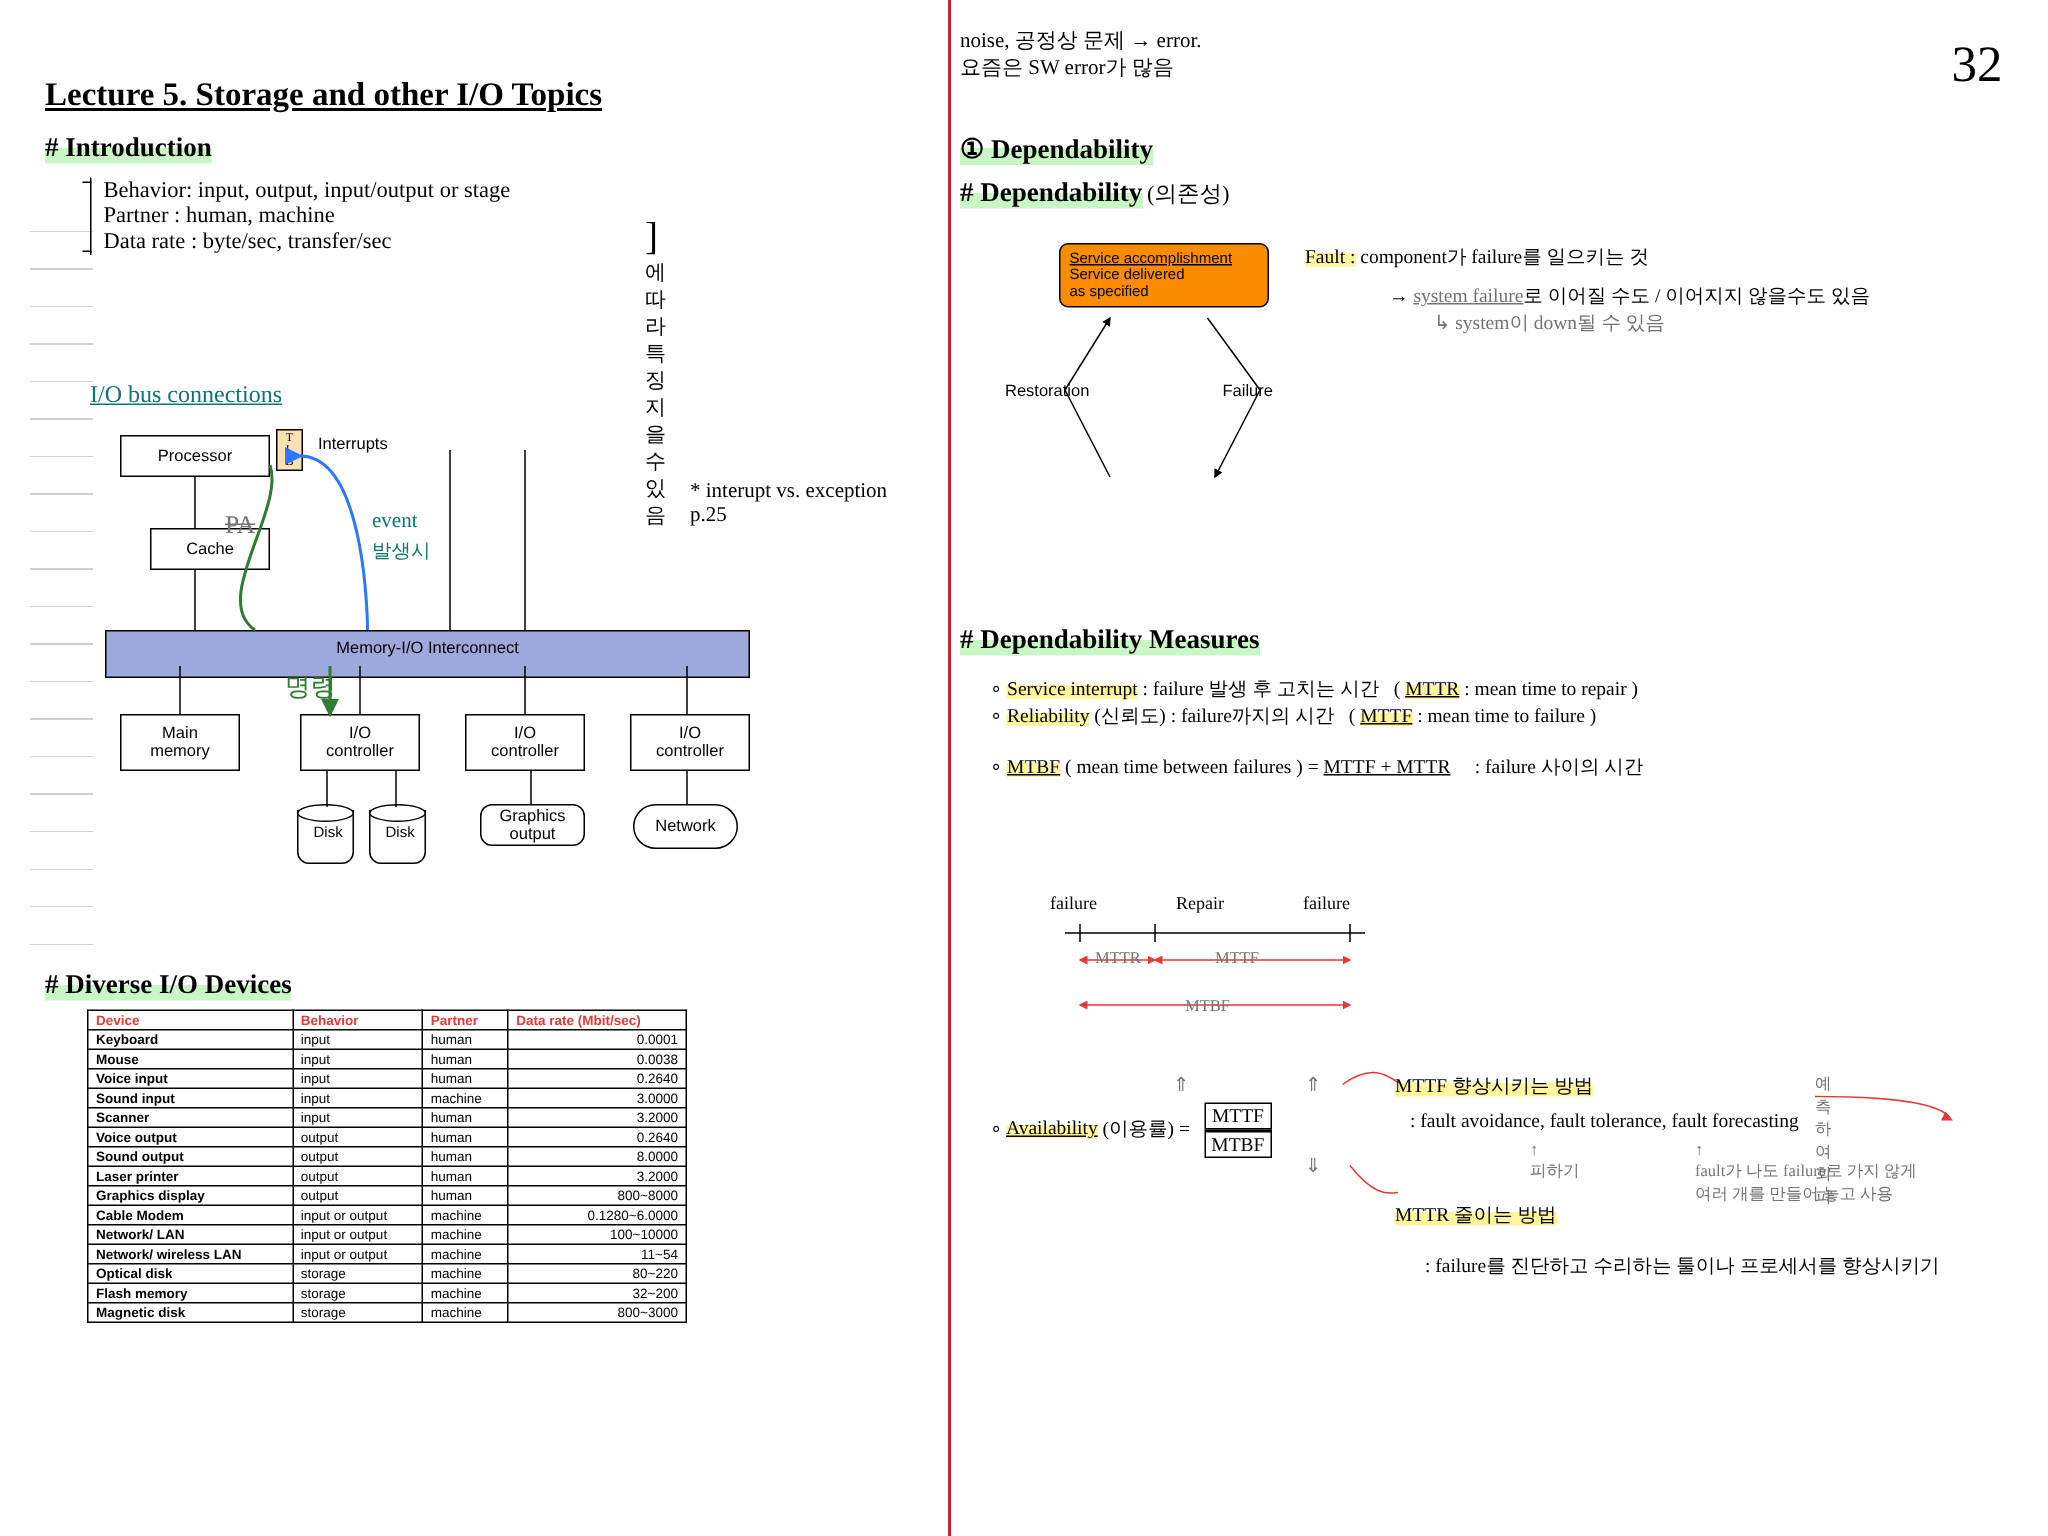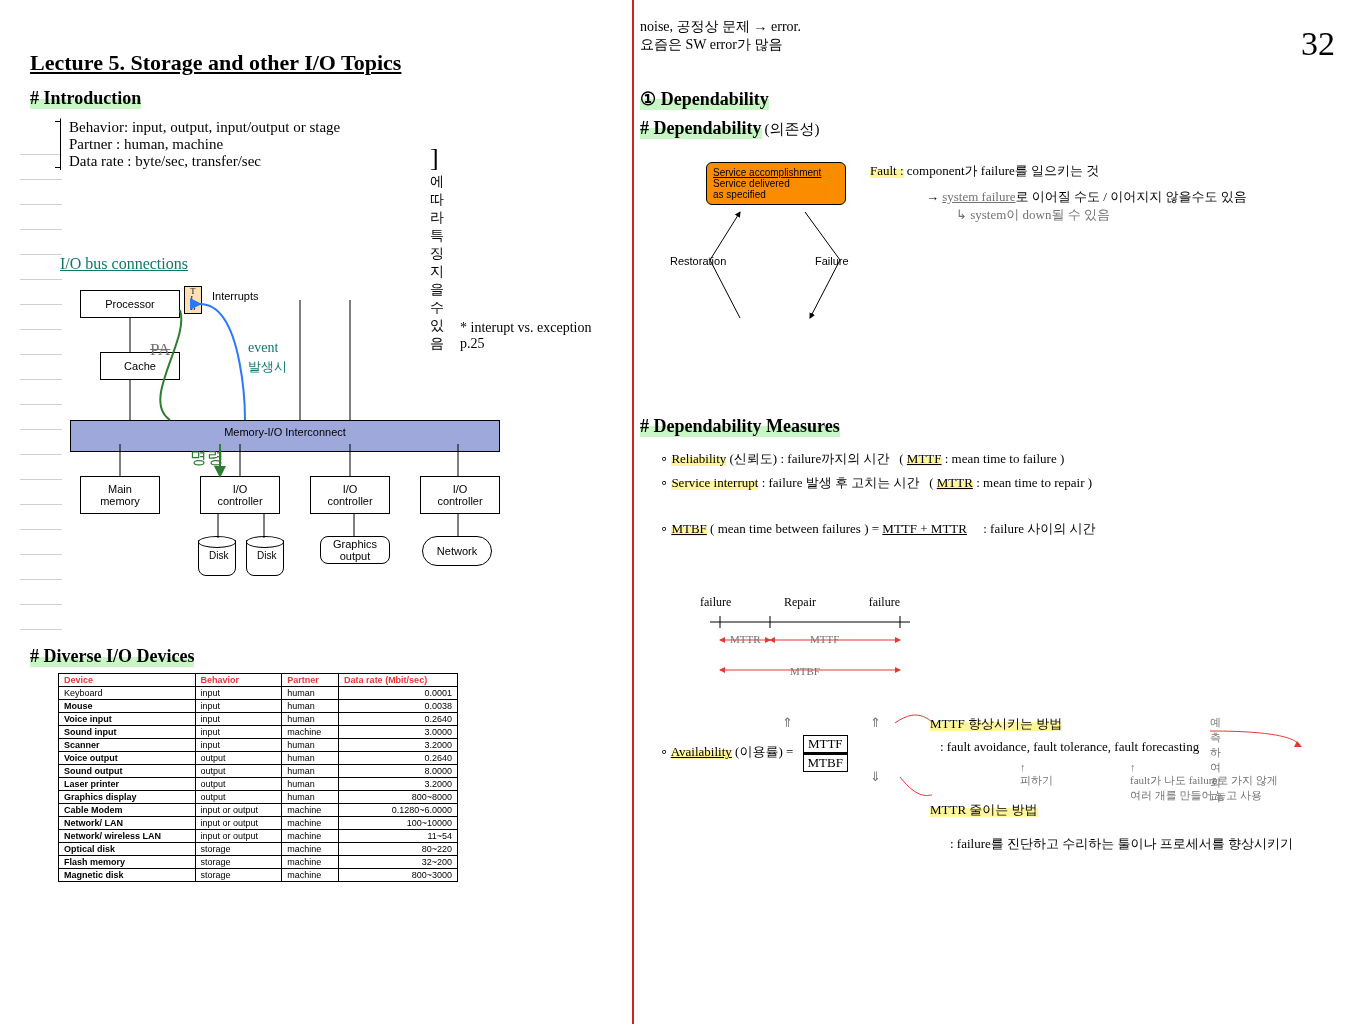--- a/index.html
+++ b/index.html
@@ -291,21 +291,21 @@
       <thead>
           <tr id="dev-head">
             <th>Device</th>
             <th>Behavior</th>
             <th>Partner</th>
             <th>Data rate (Mbit/sec)</th>
           </tr>
         </thead>
       <tbody id="dev-body">
           <tr>
-            <td style="font-weight: normal;">Keyboard</td>
+            <td style="font-weight: bold;">Keyboard</td>
             <td>input</td>
             <td>human</td>
             <td>0.0001</td>
           </tr>
           <tr>
             <td style="font-weight: bold;">Mouse</td>
             <td>input</td>
             <td>human</td>
             <td>0.0038</td>
           </tr>
@@ -429,32 +429,32 @@
       <span><span>→ </span><span class="red underline">system failure</span><span>로 이어질 수도 / 이어지지 않을수도 있음</span></span><br>
       <span class="red" style="margin-left:30px;">↳ <span>system이 down될 수 있음</span></span>
     </div>
   </div>
 
   <div style="position:absolute; top:416px;">
     <span class="sub-head hl-green"># Dependability Measures</span>
   </div>
 
   <div style="position:absolute; top:450px; left:20px; width:680px;" class="note-small">
-    <div style="margin-bottom:6px;">
-      ∘ <span class="hl-yellow">Reliability</span>
-      <span>(신뢰도) : failure까지의 시간</span>
-      &nbsp; ( <span class="hl-yellow underline">MTTF</span> <span>: mean time to failure</span> )
-    </div>
     <div>
       ∘ <span class="hl-yellow">Service interrupt</span>
       <span>: failure 발생 후 고치는 시간</span>
       &nbsp; ( <span class="hl-yellow underline">MTTR</span> :
       <span>mean time to repair</span> )
     </div>
-    <div style="margin-top:28px;">
+    <div style="margin-bottom:6px;">
+      ∘ <span class="hl-yellow">Reliability</span>
+      <span>(신뢰도) : failure까지의 시간</span>
+      &nbsp; ( <span class="hl-yellow underline">MTTF</span> <span>: mean time to failure</span> )
+    </div>
+    <div style="margin-top:16px;">
       ∘ <span class="hl-yellow underline">MTBF</span>
       <span>( mean time between failures ) =</span>
       <span class="underline">MTTF + MTTR</span>
       &nbsp;&nbsp;&nbsp;
       <span>: failure 사이의 시간</span>
     </div>
   </div>
 
   <div style="position:absolute; top:595px; left:60px; width:260px;">
     <div style="display:flex; justify-content:space-between; font-family:'Comic Sans MS',cursive; font-size:12px; width:200px;">

